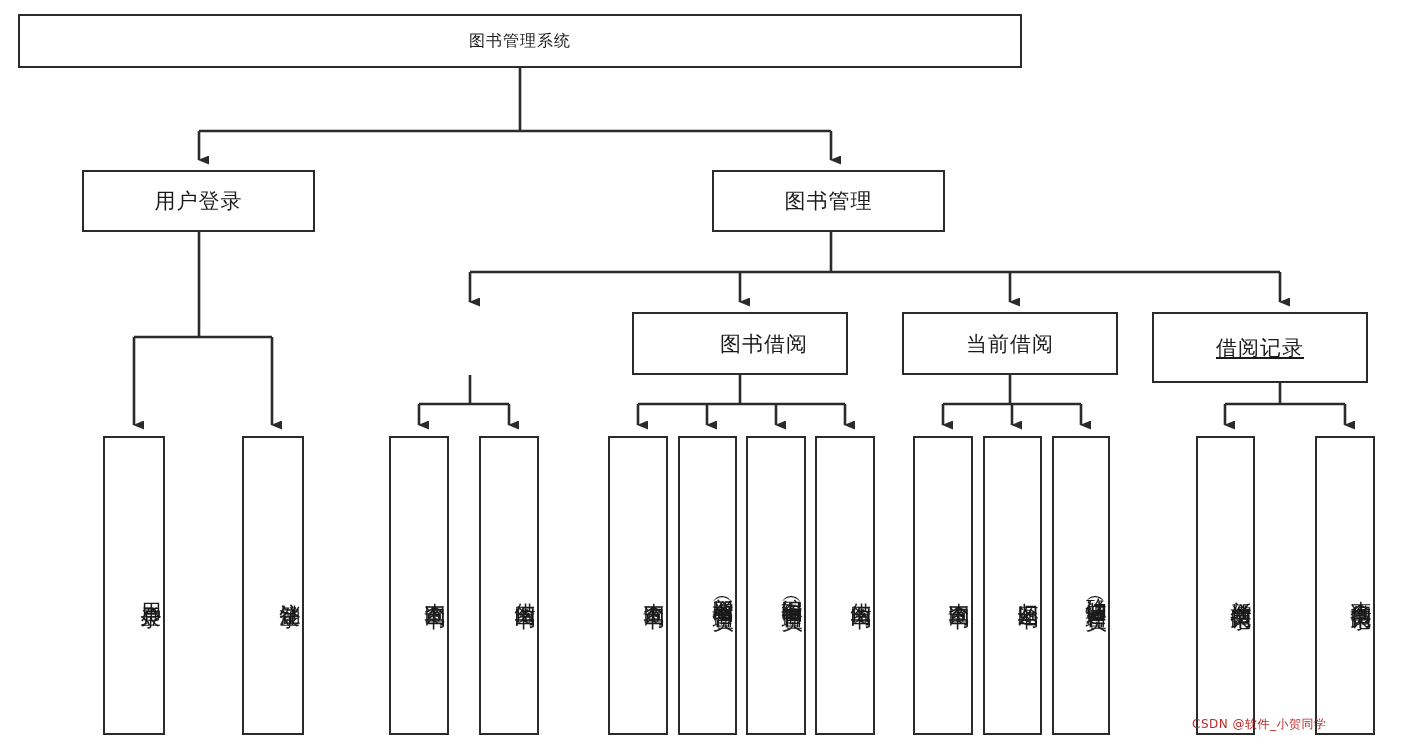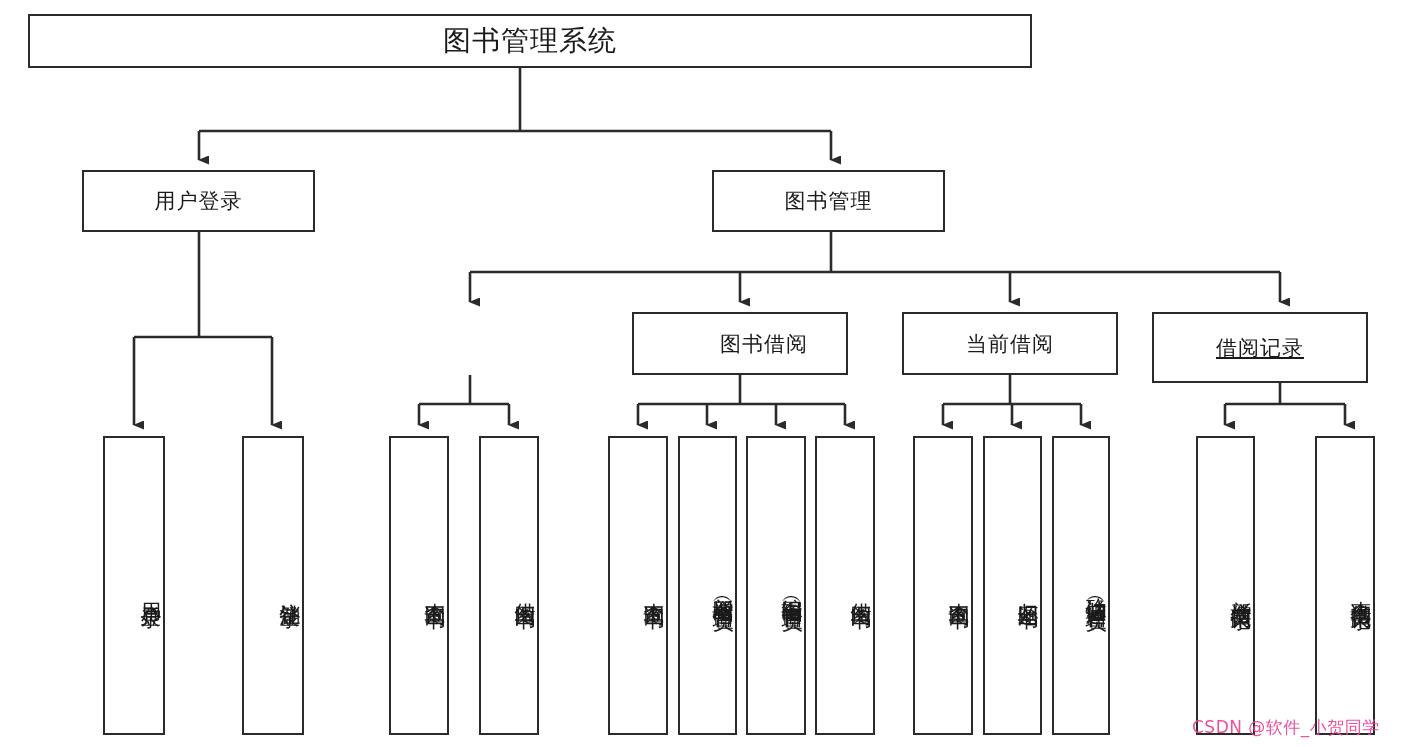--- a/index.html
+++ b/index.html
@@ -34,44 +34,43 @@
     align-items: center;
     justify-content: center;
     color: #1a1a1a;
   }
   .node.h {
     font-size: 21px;
     letter-spacing: 1px;
     white-space: nowrap;
   }
   .node.root {
-    font-size: 28px;
-    margin-left: 10px;
+    font-size: 16px;
   }
   .node.v {
     writing-mode: vertical-rl;
     text-orientation: upright;
     font-size: 21px;
     line-height: 1.18;
     letter-spacing: 2px;
     padding-top: 14px;
     padding-bottom: 6px;
     align-items: flex-start;
     justify-content: center;
     text-align: center;
   }
   .node.v .vtext {
     writing-mode: vertical-rl;
     text-orientation: upright;
     display: block;
   }
   .watermark {
     position: absolute;
-    color: #ec4899;
-    font-size: 17px;
+    color: #b91c1c;
+    font-size: 12px;
     letter-spacing: 0.5px;
     white-space: nowrap;
     opacity: 0.95;
   }
 </style>
 </head>
 <body>
 
 <div id="canvas">
 

